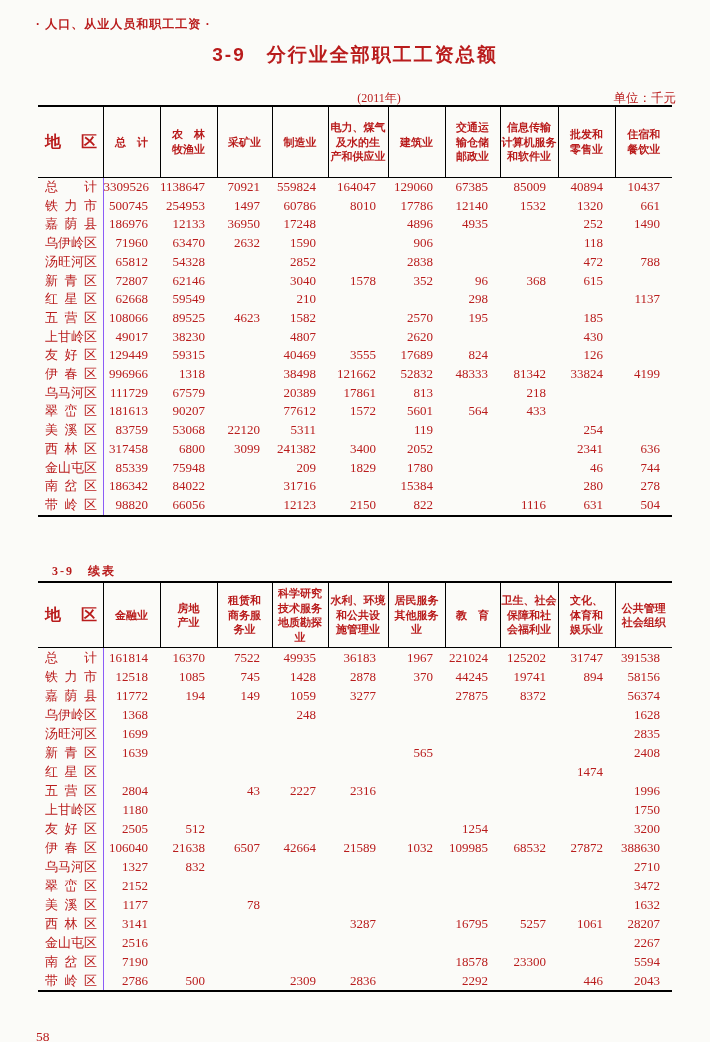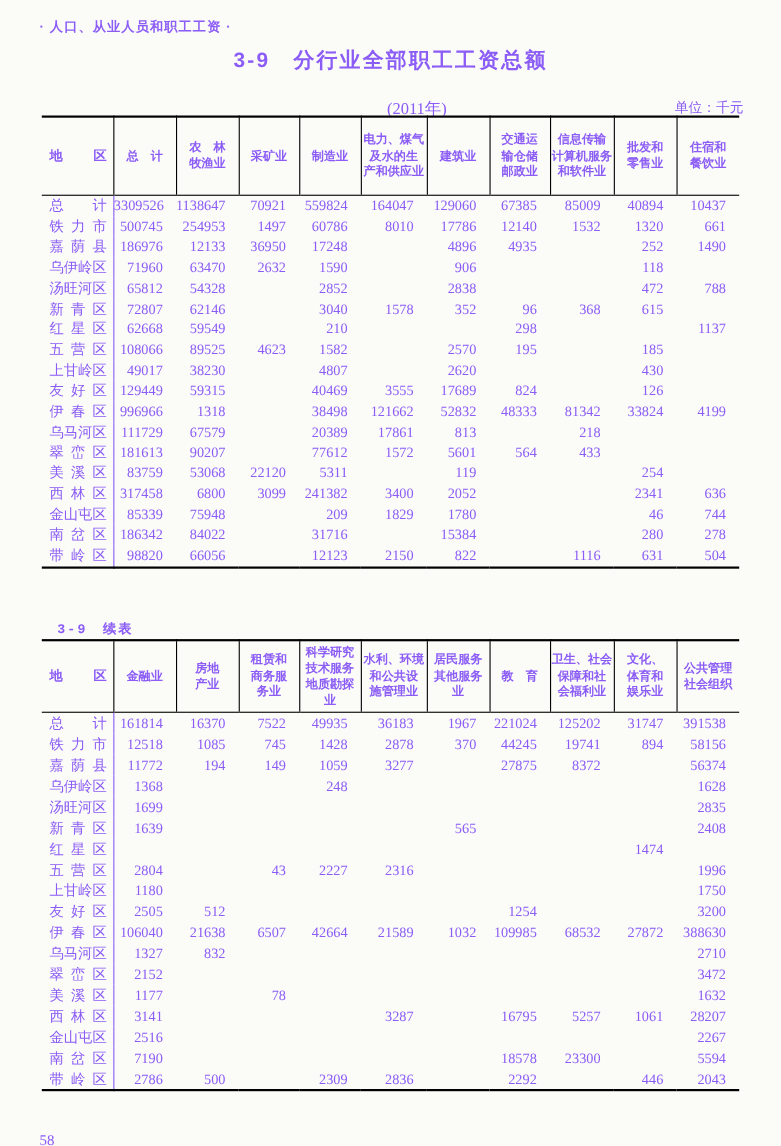--- a/index.html
+++ b/index.html
@@ -1,45 +1,45 @@
 <!DOCTYPE html>
 <html><head>
 <meta charset="utf-8">
 <style>
   html,body{margin:0;padding:0;}
   body{width:710px;height:1042px;background:#e9e9e6;font-family:"Liberation Serif",serif;}
-  .page{position:relative;width:710px;height:1042px;background:#fbfbf8;color:#8b5cf6;overflow:hidden;}
+  .page{position:relative;width:710px;height:1042px;background:#fbfbf8;color:#b91c1c;overflow:hidden;}
   .doc-breadcrumb{position:absolute;top:16px;left:36px;font-family:"Liberation Sans",sans-serif;
     font-weight:bold;font-size:12px;letter-spacing:1px;}
   .doc-title{position:absolute;top:42px;left:0;right:0;margin:0;text-align:center;
     font-family:"Liberation Sans",sans-serif;font-weight:bold;font-size:19px;letter-spacing:2px;}
-  .year-note{position:absolute;top:90px;left:0;right:0;text-align:center;font-size:15px;margin-left:48px;}
+  .year-note{position:absolute;top:90px;left:0;right:0;text-align:center;font-size:12px;margin-left:48px;}
   .unit-note{position:absolute;top:90px;right:34px;font-size:12.5px;}
-  .continued-label{position:absolute;top:563px;left:52px;font-family:Liberation Mono, monospace;
+  .continued-label{position:absolute;top:563px;left:52px;font-family:Liberation Serif, serif;
     font-weight:bold;font-size:12px;letter-spacing:2px;}
   .page-number{position:absolute;top:1029px;left:36px;font-size:13.5px;}
 
   table.stat-table{position:absolute;left:38px;width:634px;table-layout:fixed;
     border-collapse:collapse;border-top:2px solid #000;border-bottom:2px solid #000;}
   .t1{top:105px;}
   .t2{top:581px;}
   .stat-table thead th{border-left:1px solid #000;border-bottom:1.5px solid #000;
     font-family:"Liberation Sans",sans-serif;font-weight:bold;font-size:11px;line-height:1.32;
     text-align:center;vertical-align:middle;white-space:pre-line;padding:3px 1px;}
   .stat-table thead th:first-child{border-left:none;}
   .t1 thead th{height:64px;}
   .t2 thead th{height:52px;}
   .stat-table tbody td{font-size:13px;padding:0;vertical-align:middle;}
   .t1 tbody td{height:18.7px;line-height:18.7px;}
   .t2 tbody td{height:19px;line-height:19px;}
   .num-cell{text-align:right;padding-right:12px !important;}
   .region-cell{border-right:1px solid #8b5cf6;padding-left:7px !important;}
   .region-th{padding-left:7px !important;padding-right:7px !important;}
   .region-name{display:inline-block;width:52px;text-align:justify;text-align-last:justify;}
-  th .region-name{font-family:"Liberation Sans",sans-serif;font-size:12px;}
+  th .region-name{font-family:"Liberation Sans",sans-serif;font-size:16px;}
 </style>
 </head>
 <body>
 
 <div class="page">
   <div class="doc-breadcrumb">·  人口、从业人员和职工工资  ·</div>
   <h1 class="doc-title">3-9　分行业全部职工工资总额</h1>
   <div class="year-note">(2011年)</div>
   <div class="unit-note">单位：千元</div>
 

